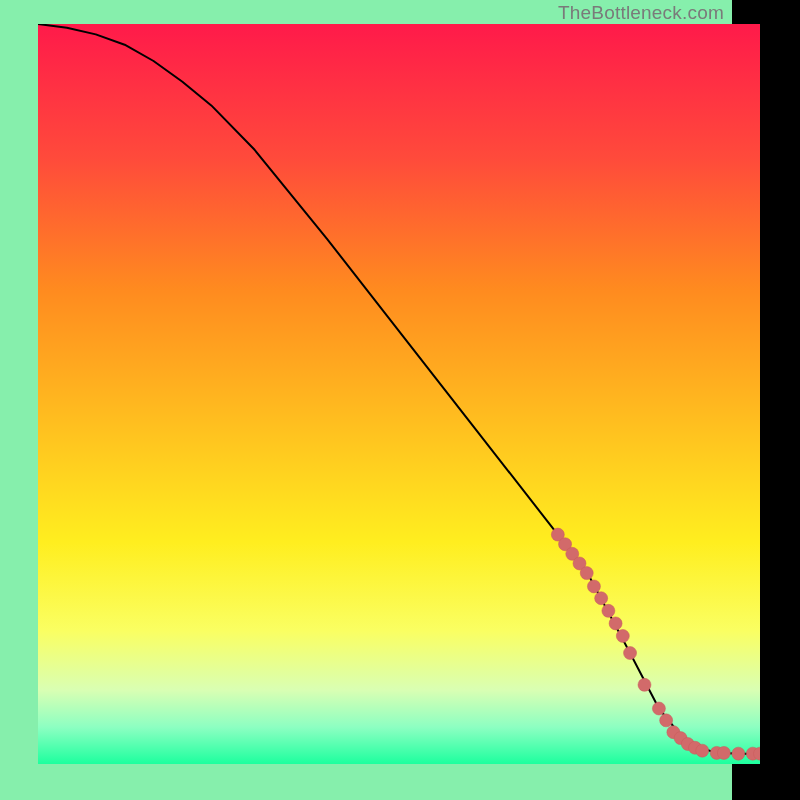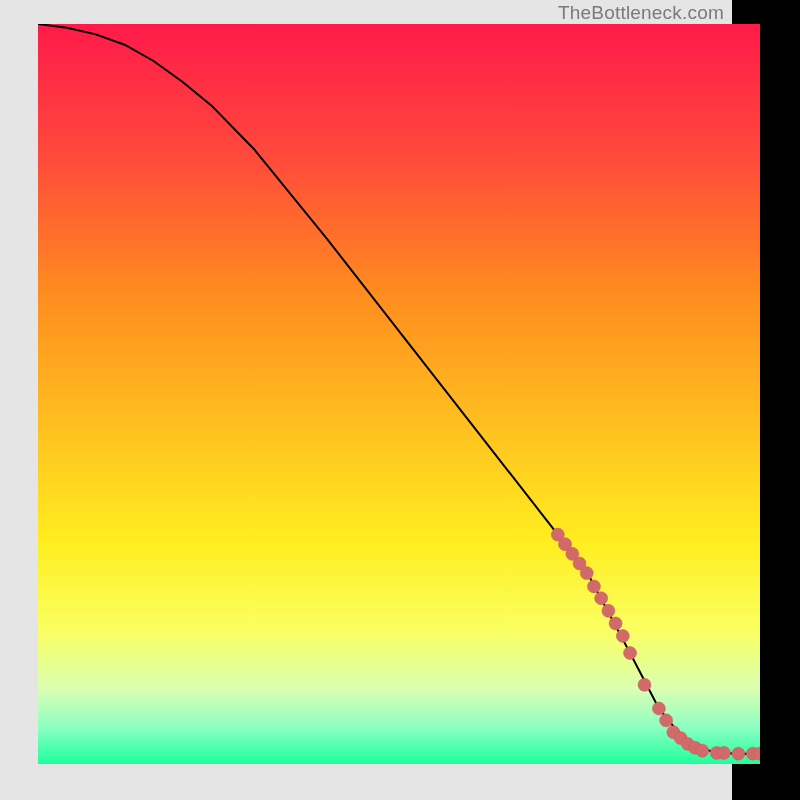--- a/index.html
+++ b/index.html
@@ -9,21 +9,21 @@
     height: 800px;
     background: #000;
     overflow: hidden;
     font-family: Arial, Helvetica, sans-serif;
   }
 
   .stage {
     position: relative;
     width: 732px;
     height: 800px;
-    background: #e5e5e5;
+    background: #86efac;
   }
 
   .watermark {
     position: absolute;
     top: 2px;
     right: 8px;
     color: #7a7a7a;
     font-size: 19px;
     letter-spacing: 0.2px;
     font-weight: 400;

